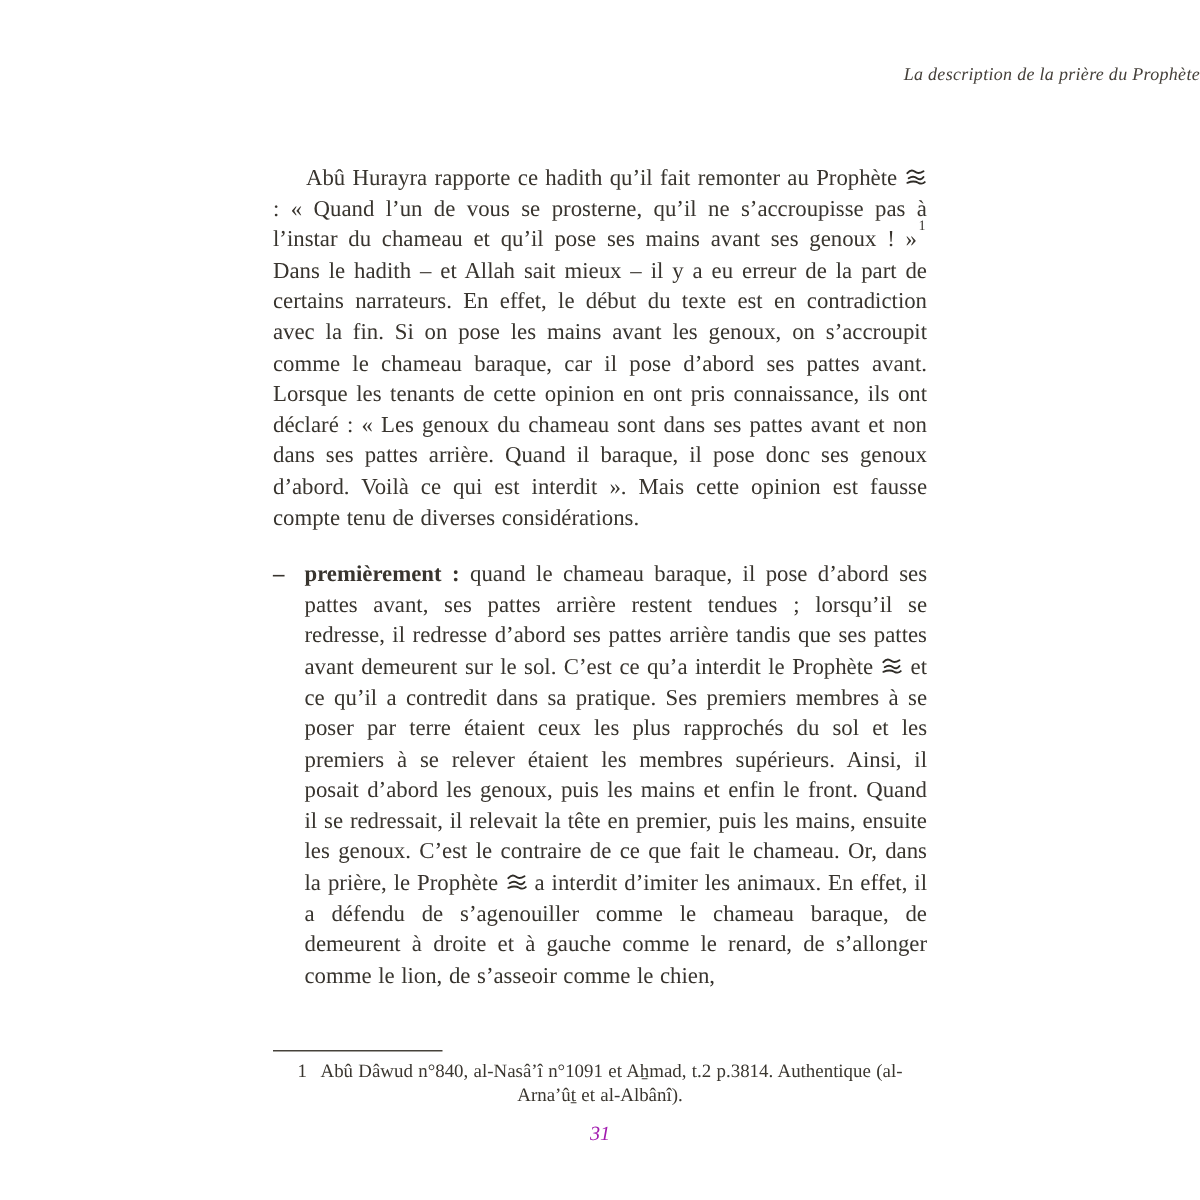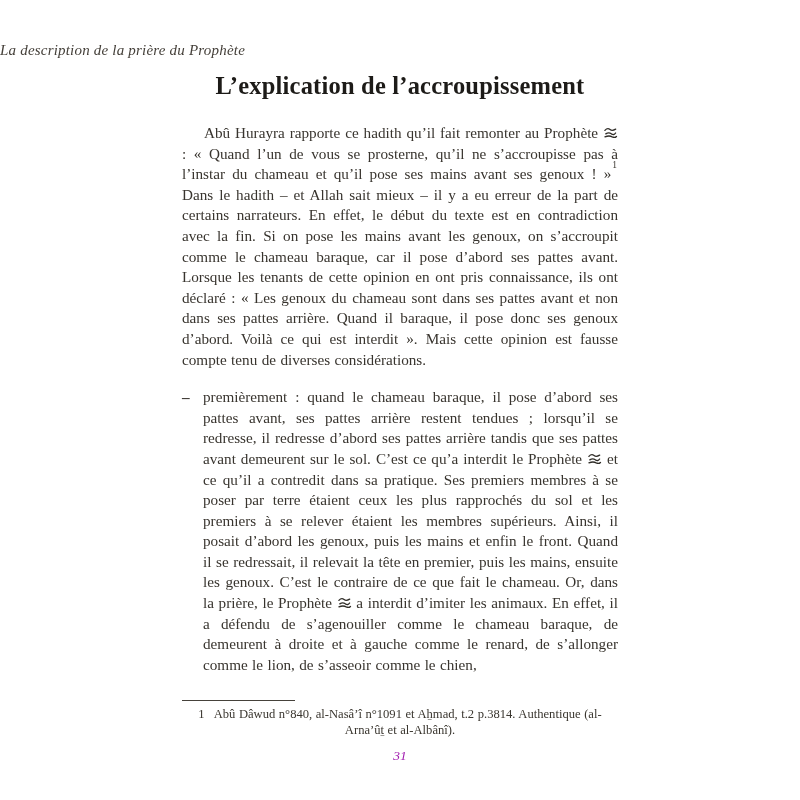--- a/index.html
+++ b/index.html
@@ -11,39 +11,39 @@
     background: #ffffff;
     font-family: "Liberation Serif", "DejaVu Serif", serif;
     color: #38342e;
     display: flex;
     flex-direction: column;
     padding-top: 42px;
     padding-bottom: 36px;
     overflow: hidden;
   }
   .running-header {
-    text-align: left;
+    text-align: right;
     font-style: italic;
-    font-size: 15px;
+    font-size: 12px;
     color: #45403a;
     letter-spacing: 0.2px;
   }
   .title {
     margin: 12px 0 0 0;
     text-align: center;
     font-weight: bold;
     font-size: 24.5px;
     line-height: 30px;
     color: #1d1b18;
     letter-spacing: 0.2px;
   }
   .title-line { display: block; }
   .content {
     width: 436px;
-    margin: 22px auto 0 auto;
+    margin: 40px auto 0 auto;
   }
   .para, .list-item {
     margin: 0;
     font-size: 15.2px;
     line-height: 20.6px;
     text-align: justify;
     text-align-last: left;
     word-spacing: 0.6px;
   }
   .para { text-indent: 22px; }
@@ -51,21 +51,21 @@
   .list-item {
     padding-left: 21px;
     text-indent: -21px;
   }
   .dash {
     display: inline-block;
     width: 21px;
     text-indent: 0;
     font-weight: bold;
   }
-  .label { font-weight: normal; }
+  .label { font-weight: bold; }
   .fn-ref {
     font-size: 9.5px;
     position: relative;
     top: -5px;
     margin: 0 1px;
     line-height: 0;
   }
   .honorific {
     display: inline-block;
     width: 15px;
@@ -101,21 +101,20 @@
   }
 </style>
 </head>
 <body>
 
 <div class="page">
 
   <div class="running-header">La description de la prière du Prophète</div>
 
   <h1 class="title">
-    <span class="title-line">L’explication de l’accroupissement</span>
   </h1>
 
   <div class="content">
 
     <p class="para"><span>Abû Hurayra rapporte ce hadith qu’il fait remonter au Prophète </span><span class="honorific" title="ﷺ"><svg viewBox="0 0 16 14" xmlns="http://www.w3.org/2000/svg">
             <g stroke="#2f2c27" fill="none" stroke-width="1.5" stroke-linecap="round">
               <path d="M1.5 4 q3 -3.5 6 -1 q2.5 2 6.5 -0.5"></path>
               <path d="M2.5 8 q3.5 -2.5 6.5 0 q3 2 5 -1"></path>
               <path d="M1.5 11.5 q5 -2 8.5 0 q3 1.5 5 -0.5"></path>
             </g>

